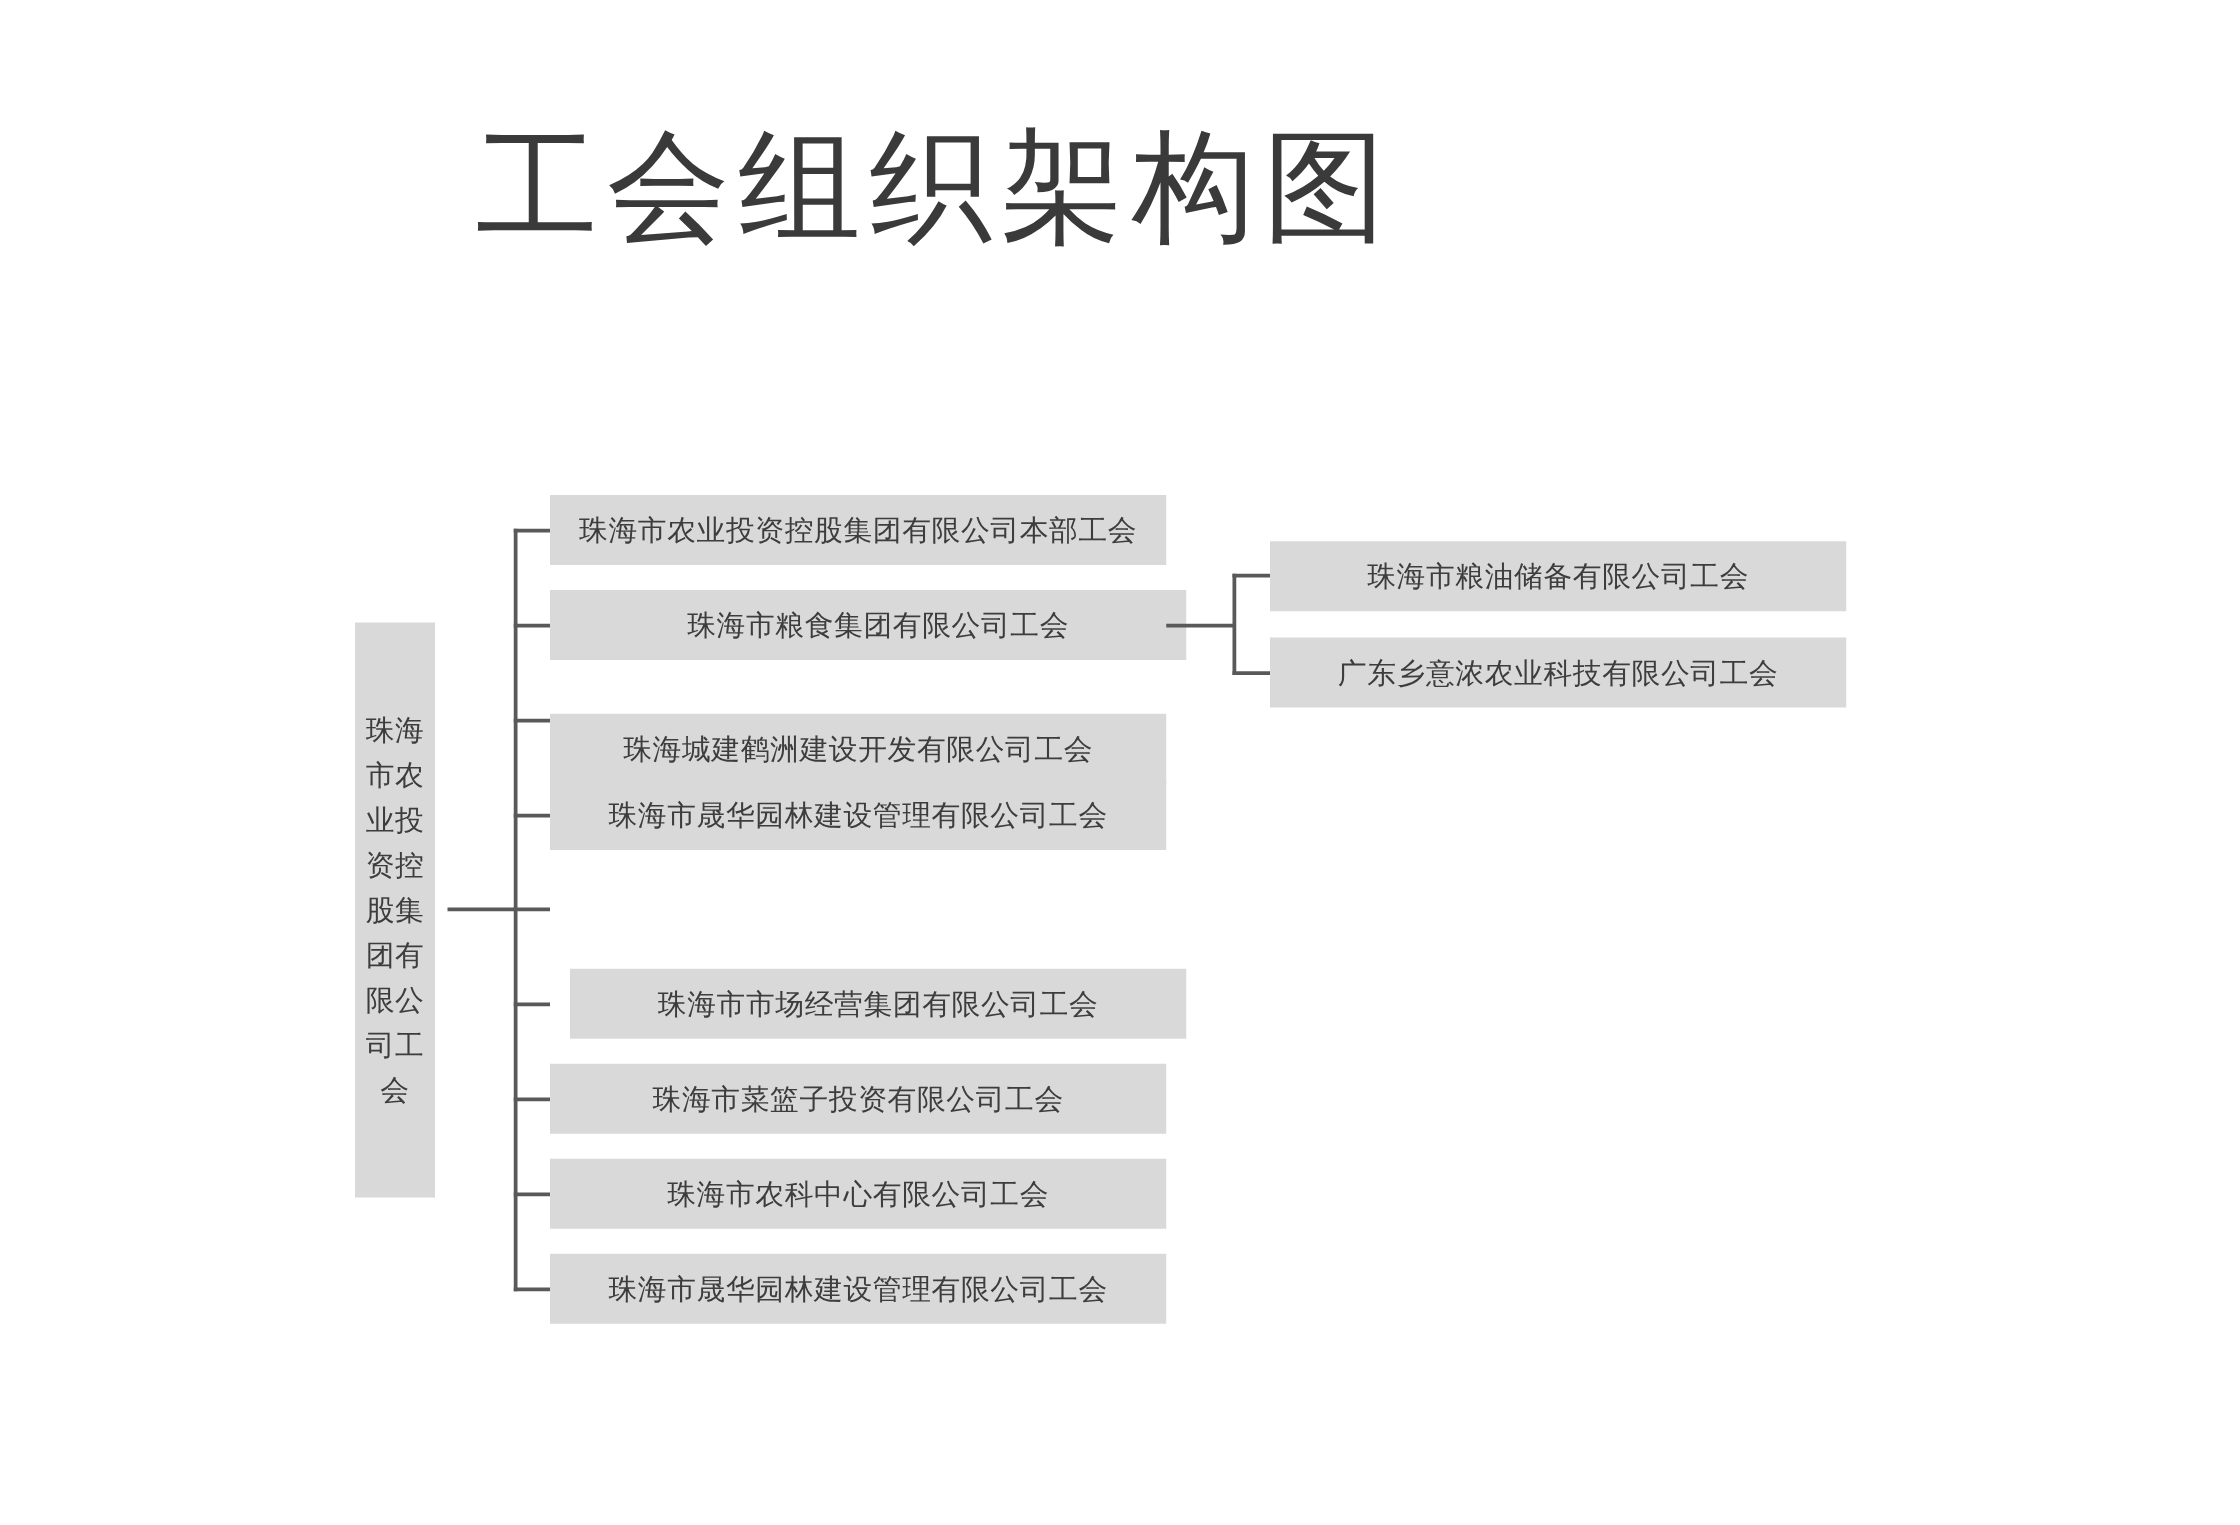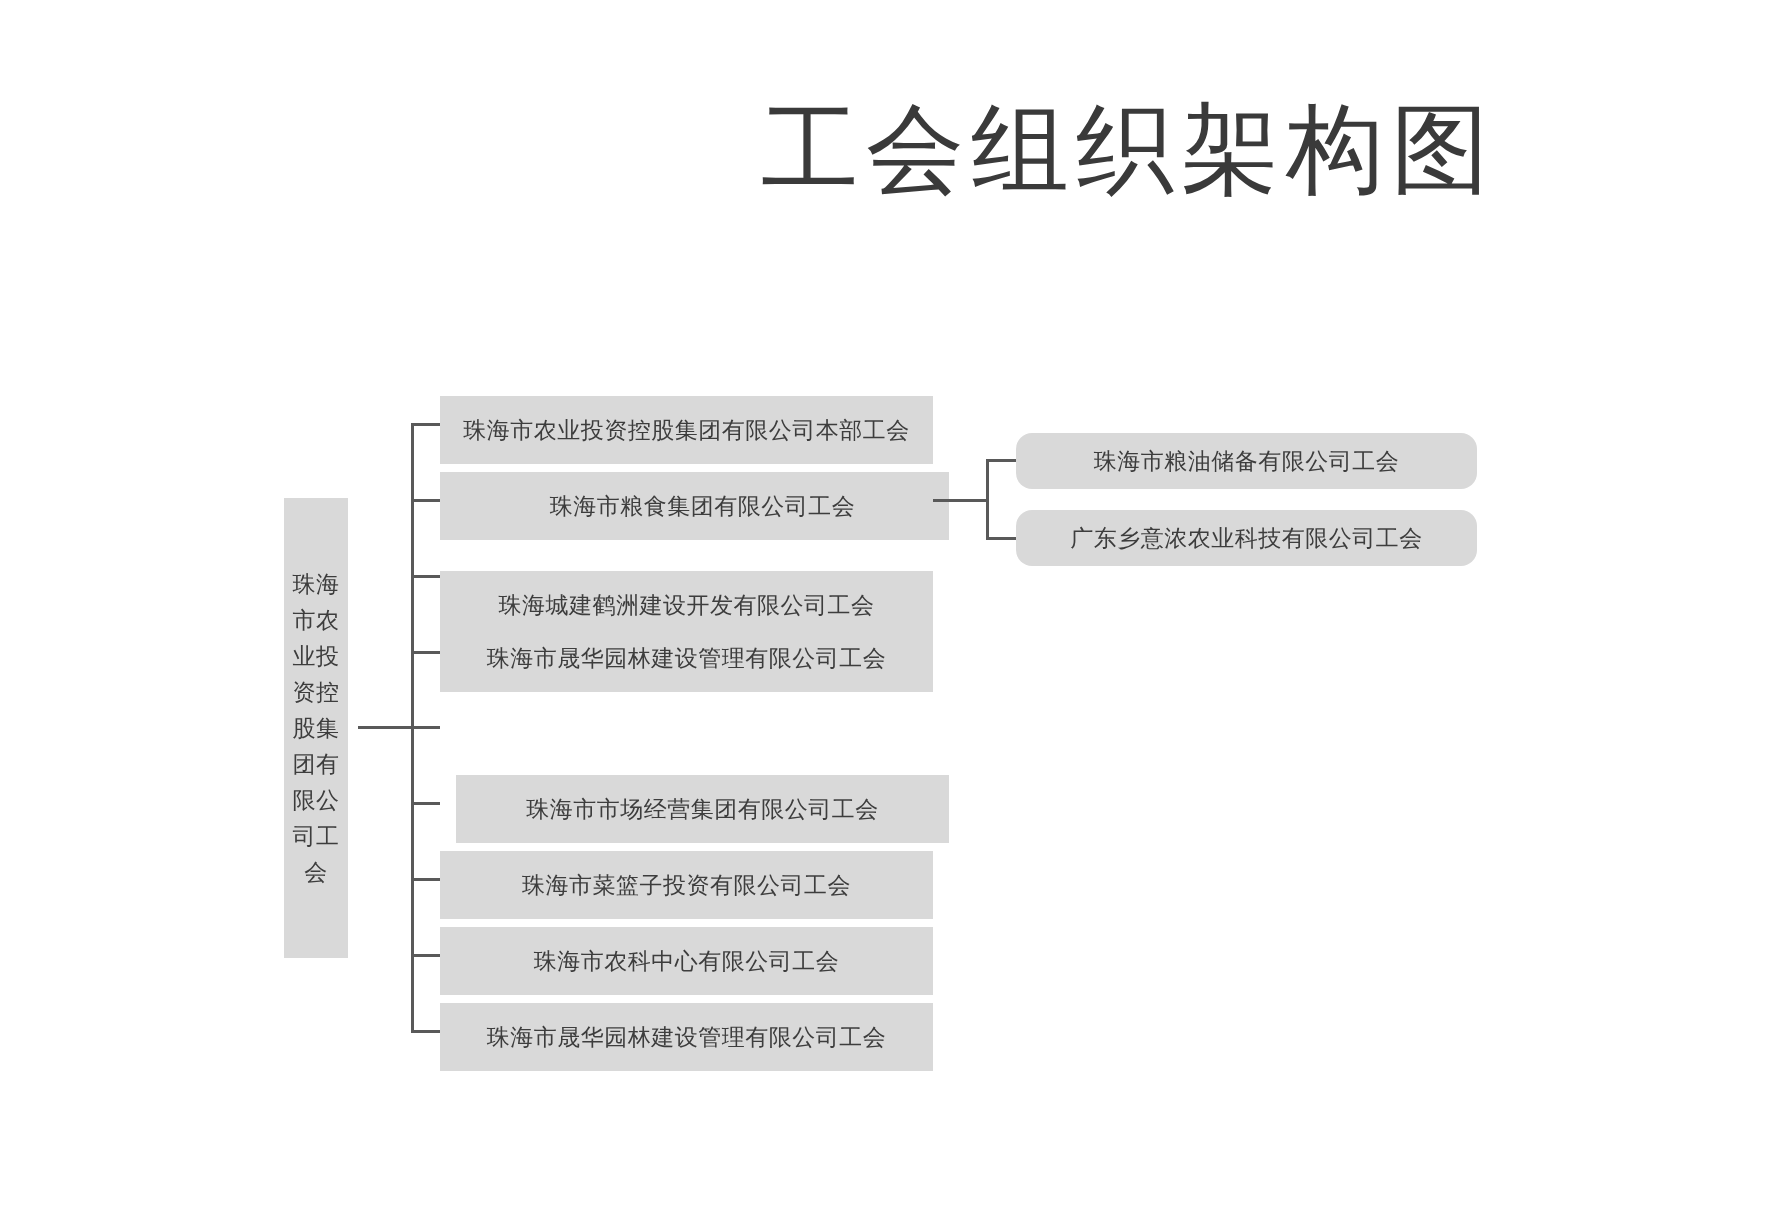--- a/index.html
+++ b/index.html
@@ -6,21 +6,21 @@
   .canvas{
     position:relative;
     width:1792px;height:1220px;
     background:#ffffff;
     overflow:hidden;
     font-family:"Liberation Sans", sans-serif;
   }
   .chart-title{
     position:absolute;
     left:0;top:100px;width:1496px;
-    text-align:right;
+    text-align:center;
     font-size:98px;
     font-weight:300;
     letter-spacing:7px;
     color:#3a3a3a;
     line-height:1;
     white-space:nowrap;
   }
   .node{
     position:absolute;
     background:#d9d9d9;
@@ -36,24 +36,24 @@
     left:284px;top:498px;width:64px;height:460px;
   }
   .root-node .wrap{
     display:block;
     width:48px;
     line-height:36px;
     word-break:break-all;
     text-align:center;
   }
   .mid-node{
-    left:440px;width:493px;height:68px;
+    left:440px;width:493px;height:56px;
   }
   .right-node{
-    left:1016px;width:461px;height:56px;border-radius:16px;
+    left:1016px;width:461px;height:56px;
   }
   .line{
     position:absolute;
     background:#595959;
   }
 </style>
 </head>
 <body>
 
 <div class="canvas">

